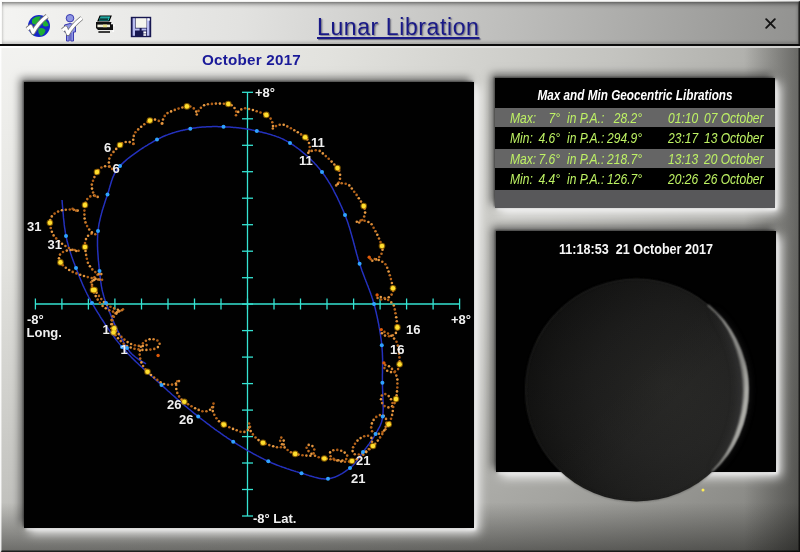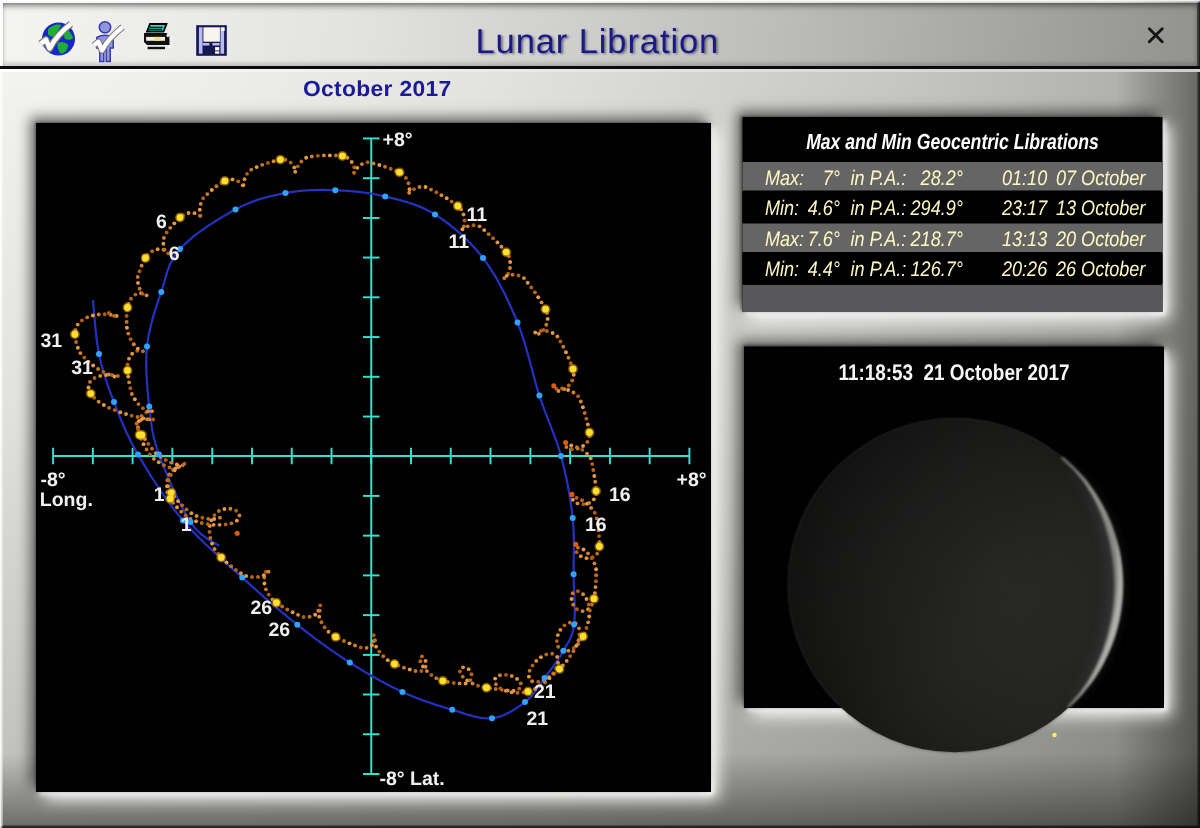--- a/index.html
+++ b/index.html
@@ -6,34 +6,34 @@
 .win { position:absolute; left:0; top:0; width:800px; height:552px;
  background:
  linear-gradient(to right, rgba(20,20,18,0) 93%, rgba(20,20,18,0.42) 99.6%),
  linear-gradient(to bottom, rgba(20,20,18,0) 91%, rgba(20,20,18,0.45) 99.6%),
  radial-gradient(140% 160% at 0% 0%, #f6f6f4 0%, #e2e2de 30%, #c4c4c0 55%, #a4a4a0 75%, #868682 90%, #6e6e6a 100%);
  box-shadow: inset 1px 1px 0 rgba(255,255,255,.8), inset -1px -1px 0 rgba(0,0,0,.55), inset 2px 2px 0 rgba(255,255,255,.4), inset -2px -2px 0 rgba(0,0,0,.35); }
 .titlebar { position:absolute; left:2px; top:2px; width:796px; height:42px;
  background: linear-gradient(97deg, #f4f4f2 0%, #e2e2e0 30%, #bcbcba 65%, #929290 100%);
  box-shadow: inset 0 4px 5px -3px rgba(30,30,30,.75), inset 0 -2px 3px rgba(0,0,0,.18); }
 .title { position:absolute; left:315px; top:12px; font-size:23px; color:#191987;
- letter-spacing:0.6px; text-shadow: 1.2px 1.2px 1.5px rgba(90,90,110,.8); font-weight:normal; }
+ letter-spacing:0.6px; text-shadow: 1.2px 1.2px 1.5px rgba(90,90,110,.8); font-weight:normal;text-decoration:underline; }
 .sep1 { position:absolute; left:0; top:44px; width:800px; height:2px; background:#0b0b0b; }
 .sep2 { position:absolute; left:0; top:46px; width:800px; height:2px;
  background:linear-gradient(to right,#ffffff,#dcdcda 70%,#cfcfcd); }
 .odate { position:absolute; left:199px; top:52px; width:100px; text-align:center; font-size:14.5px; font-weight:bold; color:#1a1a99; letter-spacing:0.2px; transform:scaleX(1.05); transform-origin:left; }
 .panel { position:absolute; background:#010101;
  box-shadow: -4px -4px 8px rgba(10,10,10,.55), -1px -1px 2px rgba(10,10,10,.5),
   5px 5px 10px rgba(255,255,255,.95), 2px 2px 3px rgba(255,255,255,.8); }
 .plotpanel { left:24px; top:82px; width:450px; height:446px; }
 .plot { position:absolute; left:0; top:0; }
 .tablepanel { left:495px; top:78px; width:280px; height:130px;font-style:italic; }
 .ttitle { position:absolute; left:0; top:9px; width:280px; text-align:center; color:#fff;
  font-size:14.5px; font-weight:bold; transform:scaleX(0.81); transform-origin:center; }
-.trow { position:absolute; left:0; width:280px; height:19.5px; color:#fef9c3; font-size:14px; }
+.trow { position:absolute; left:0; width:280px; height:19.5px; color:#bef264; font-size:14px; }
 .trow span { position:absolute; top:2px; white-space:pre; transform:scaleX(0.86); }
 .c1 { left:15px; transform-origin:left; }
 .c2 { left:0; width:65px; text-align:right; transform-origin:right; }
 .c3 { left:71.5px; transform-origin:left; }
 .c4 { left:82px; width:65px; text-align:right; transform-origin:right; }
 .c5 { left:172.5px; transform-origin:left; }
 .c6 { left:209px; transform-origin:left; }
 .tfoot { position:absolute; left:0; top:111.5px; width:280px; height:18.5px; background:#58585a; }
 .moonpanel { left:496px; top:231px; width:280px; height:241px; }
 .mtitle { position:absolute; left:0; top:9px; width:280px; text-align:center; color:#f6f6f6;

